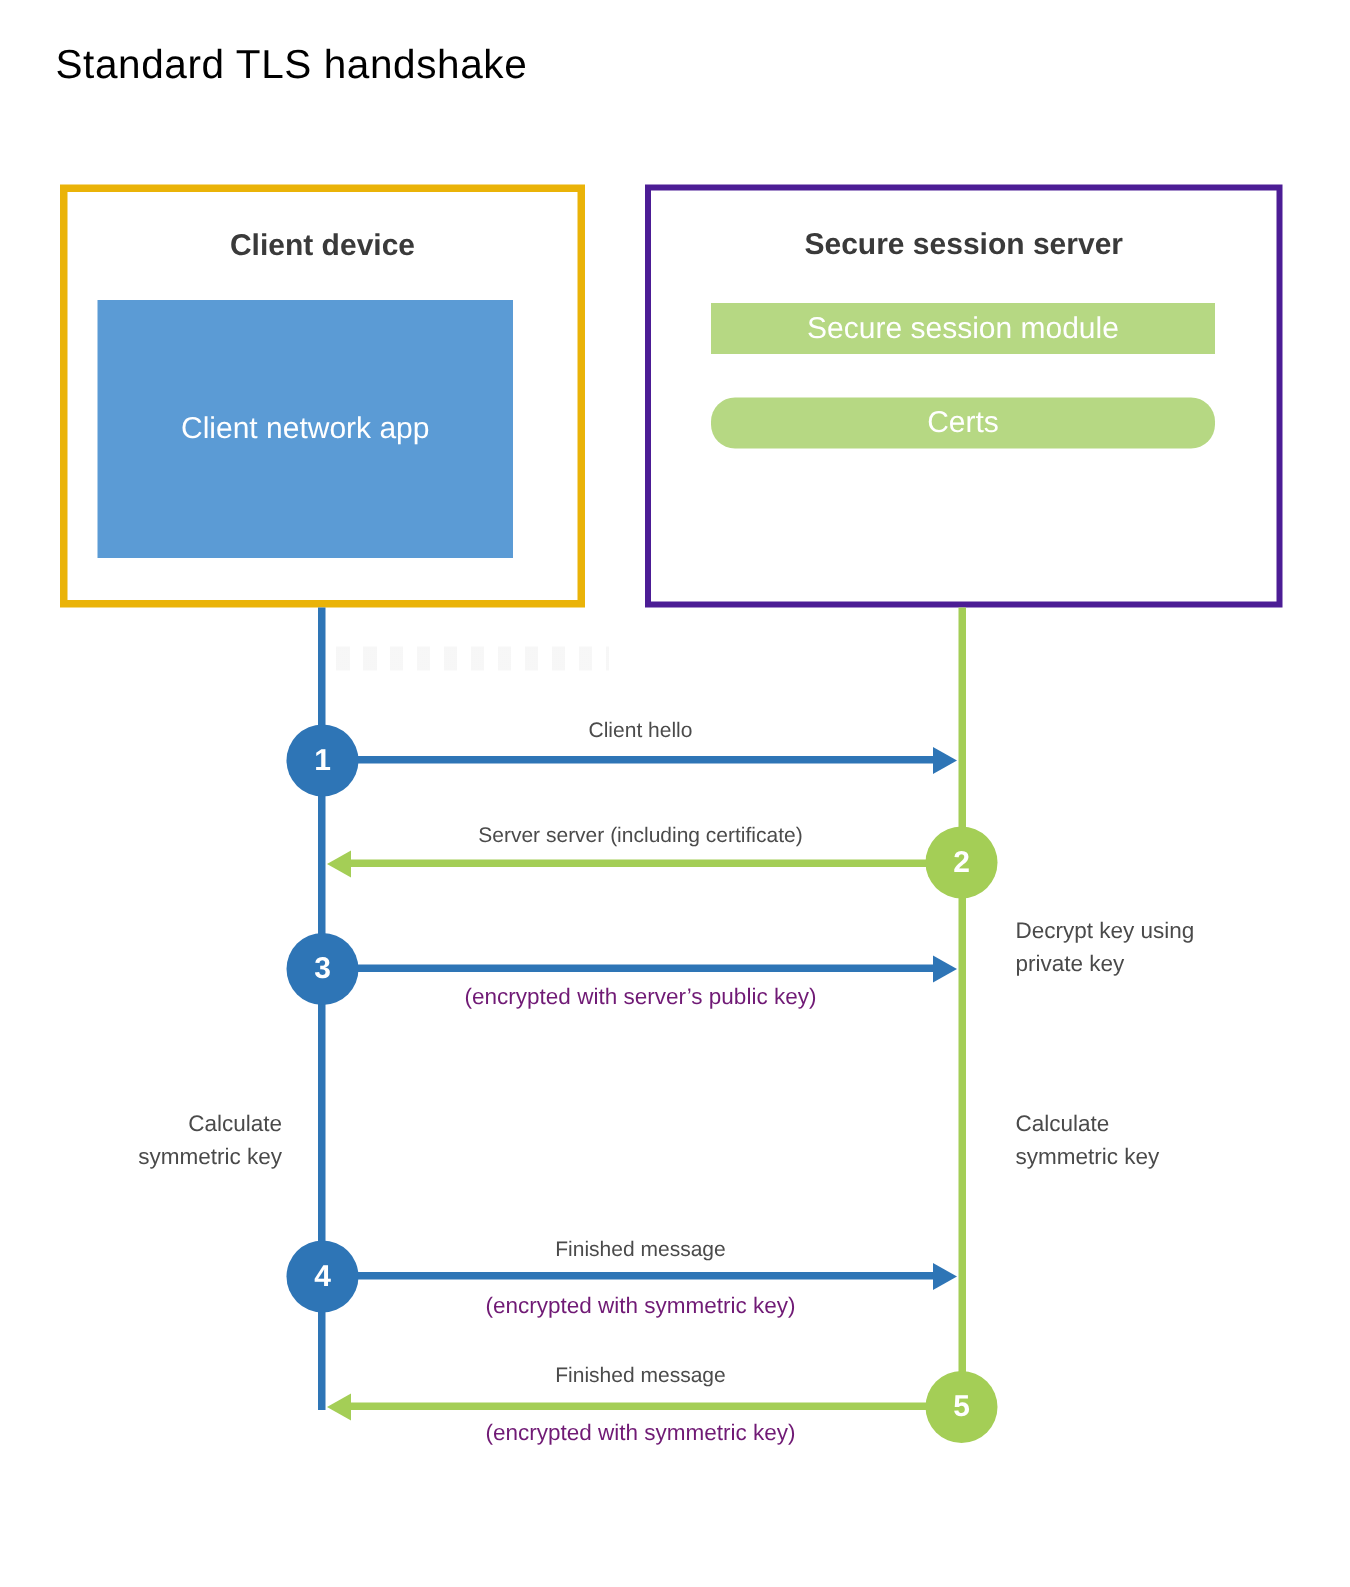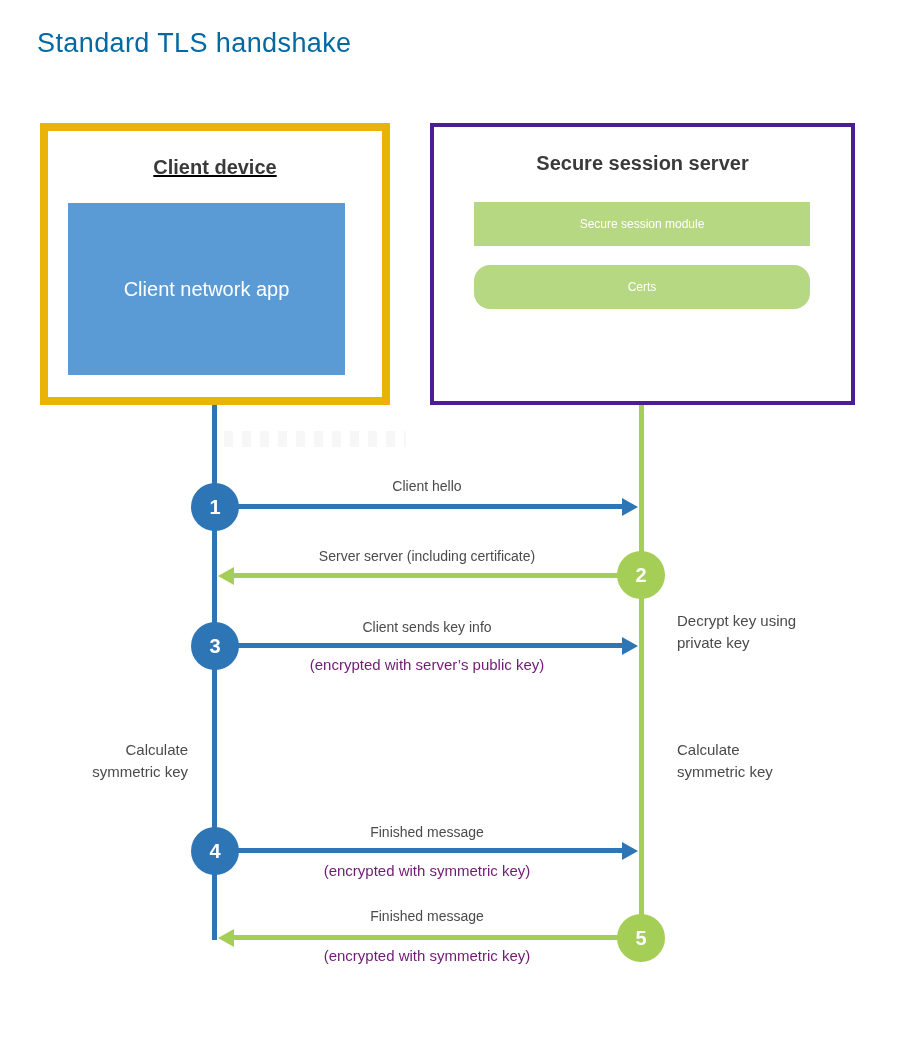--- a/index.html
+++ b/index.html
@@ -11,31 +11,31 @@
     font-family: "Liberation Sans", sans-serif;
     overflow: hidden;
   }
   .page-title {
     position: absolute;
     left: 37px; top: 28px;
     margin: 0;
     font-size: 27px;
     font-weight: 300;
     letter-spacing: 0.4px;
-    color: #0369a1;
+    color: #000000;
   }
   
   .actor-box {
     position: absolute;
     top: 123px;
     height: 282px;
     background: #ffffff;
     box-sizing: border-box;
   }
-  .client-box { left: 40px; width: 350px; border: 8px solid #eab308; text-decoration: underline; }
+  .client-box { left: 40px; width: 350px; border: 5px solid #eab308; }
   .server-box { left: 430px; width: 425px; border: 4px solid #4c1d95; }
   .box-title {
     margin-top: 25px;
     text-align: center;
     font-size: 20px;
     font-weight: 700;
     color: #3a3a3a;
   }
   .client-app {
     position: absolute;
@@ -43,24 +43,24 @@
     width: 277px; height: 172px;
     background: #5b9bd5;
     color: #ffffff;
     font-size: 20px;
     display: flex; align-items: center; justify-content: center;
     text-align: center;
   }
   .client-app .wrap { width: 175px; line-height: 1.5; }
   .server-bar {
     position: absolute;
-    left: 40px; width: 336px; height: 44px;
+    left: 40px; width: 336px; height: 34px;
     background: #b6d883;
     color: #ffffff;
-    font-size: 12px;
+    font-size: 20px;
     display: flex; align-items: center; justify-content: center;
   }
   .server-bar.b0 { top: 75px; }
   .server-bar.b1 { top: 138px; border-radius: 16px; }
   .server-bar.b2 { top: 198px; }
   
   .lifeline { position: absolute; top: 405px; width: 5px; height: 535px; }
   .lifeline.blue  { left: 212px; background: #2e75b6; }
   .lifeline.green { left: 639px; background: #a4ce56; }
   
@@ -174,21 +174,20 @@
   <div class="msg-label l1">Client hello</div>
   <div class="arrow-line blue a1"></div>
   <div class="arrow-head right h1"></div>
   <div class="step-circle blue c1">1</div>
 
   <div class="msg-label l2">Server server (including certificate)</div>
   <div class="arrow-line green a2"></div>
   <div class="arrow-head left h2"></div>
   <div class="step-circle green c2">2</div>
 
-  <div class="msg-label l3">Client sends key info</div>
   <div class="arrow-line blue a3"></div>
   <div class="arrow-head right h3"></div>
   <div class="msg-sublabel s3">(encrypted with server’s public key)</div>
   <div class="step-circle blue c3">3</div>
   <div class="side-note note-decrypt">Decrypt key using private key</div>
 
   <div class="side-note note-calc-left">Calculate symmetric key</div>
   <div class="side-note note-calc-right">Calculate symmetric key</div>
 
   <div class="msg-label l4">Finished message</div>

